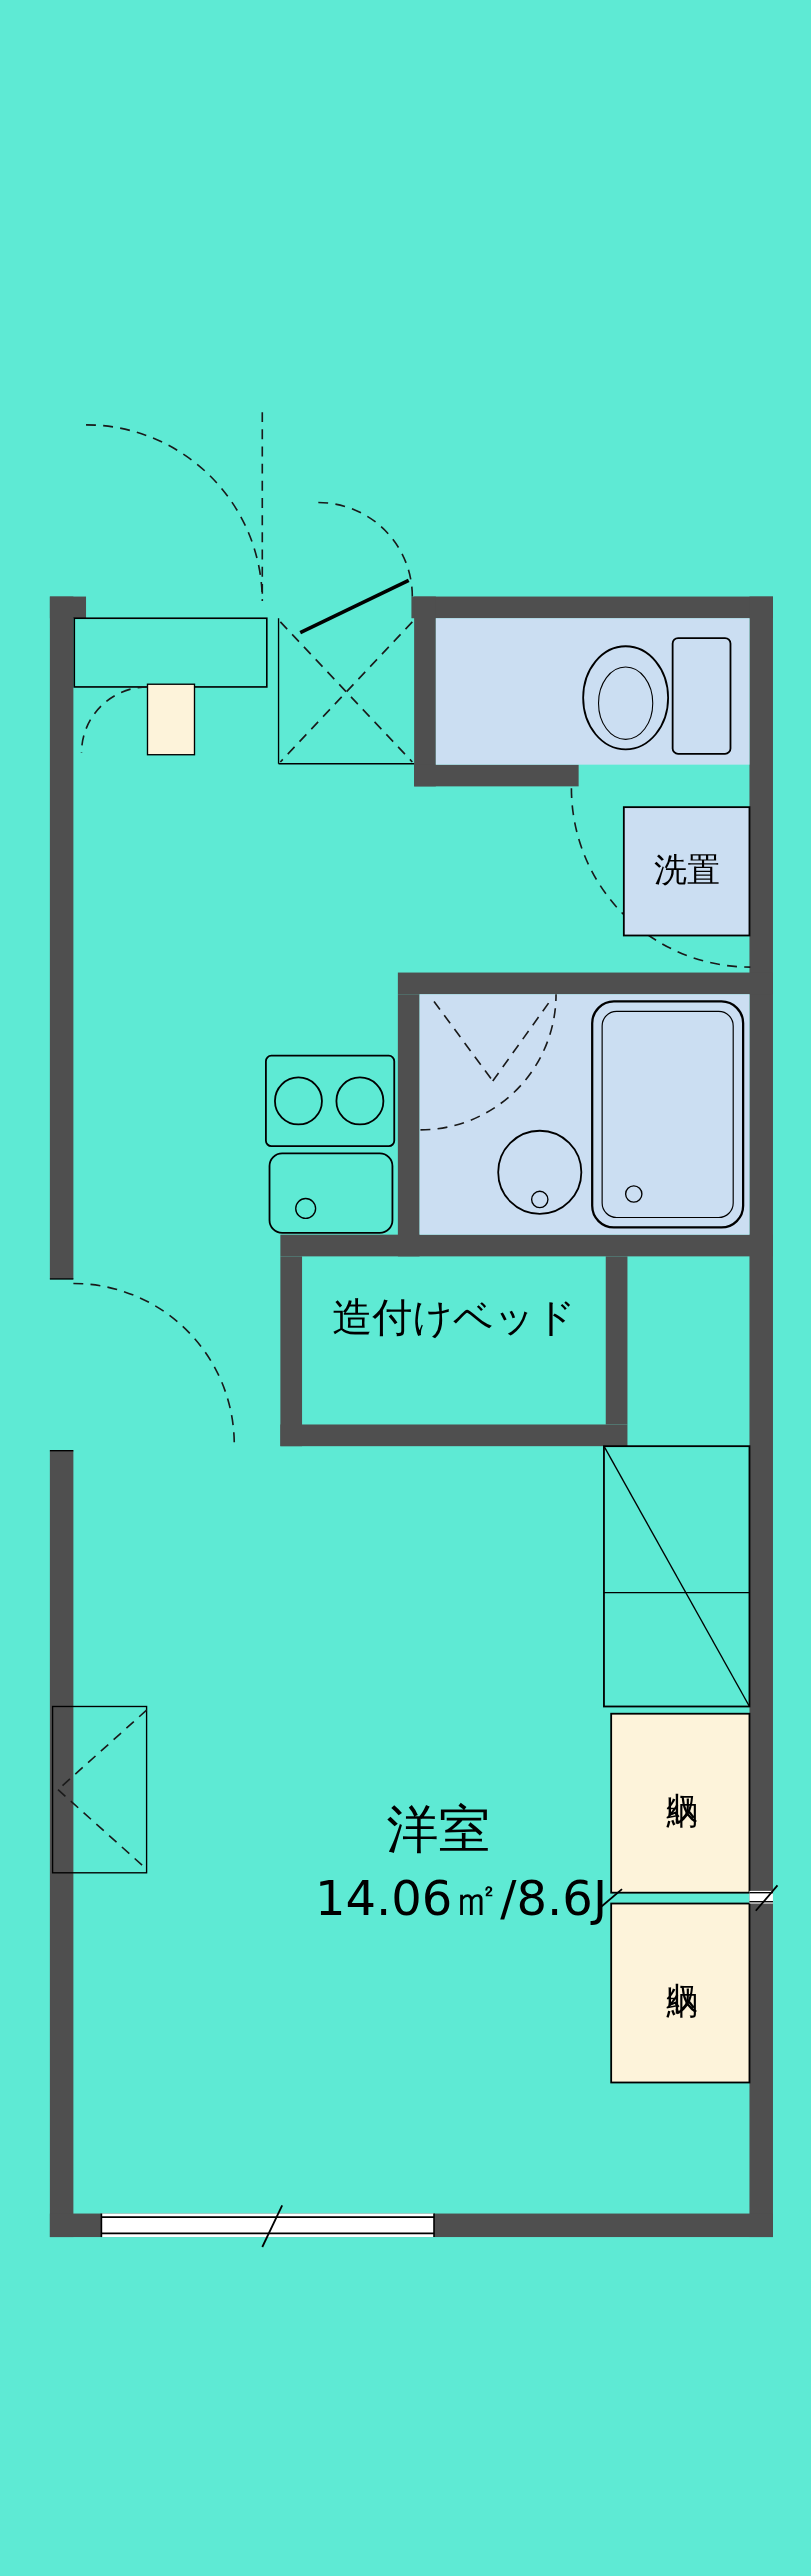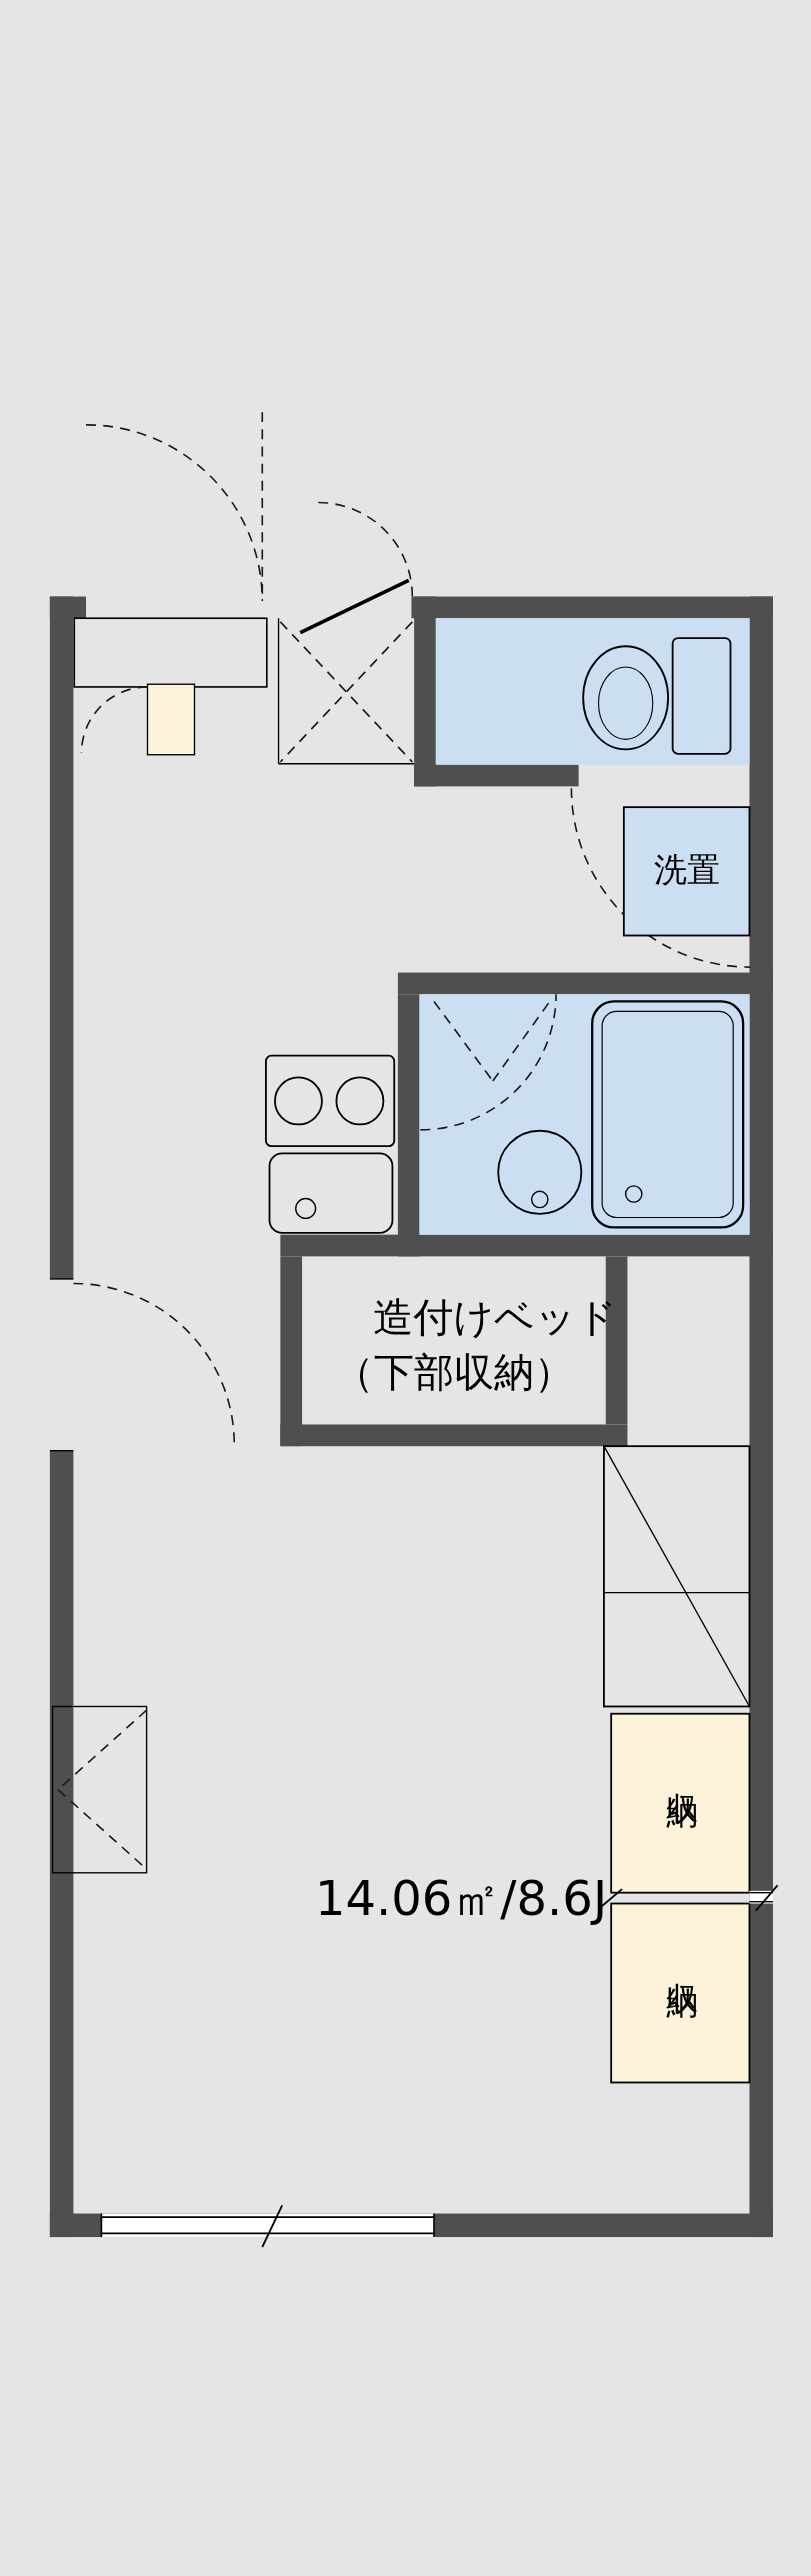--- a/index.html
+++ b/index.html
@@ -1,16 +1,16 @@
 <!DOCTYPE html>
 <html style="font-size:14.5px"><head>
 <meta charset="utf-8">
 <style>
   html,body{margin:0;padding:0;background:#ffffff;}
-  #stage{position:relative;width:812px;height:2576px;background:#e5e5e5;overflow:hidden;
+  #stage{position:relative;width:812px;height:2576px;background:#5eead4;overflow:hidden;
          font-family:"DejaVu Sans",sans-serif;}
   svg{position:absolute;left:0;top:0;}
   .lbl{position:absolute;color:#000;text-align:center;line-height:1.15;
        font-family:"DejaVu Sans",sans-serif;white-space:nowrap;}
   .vert{writing-mode:vertical-rl;text-orientation:upright;}
   .dash{fill:none;stroke:#1a1a1a;stroke-width:1.8;stroke-dasharray:11 8;}
   .ln{fill:none;stroke:#000000;}
 </style>
 </head>
 <body>
@@ -109,22 +109,22 @@
     <line x1="112" y1="2453" x2="480" y2="2453" class="ln" stroke-width="1.8"></line>
     <line x1="112" y1="2471" x2="480" y2="2471" class="ln" stroke-width="1.8"></line>
     <line x1="112" y1="2449" x2="112" y2="2475" class="ln" stroke-width="1.8"></line>
     <line x1="480" y1="2449" x2="480" y2="2475" class="ln" stroke-width="1.8"></line>
     <line x1="290" y1="2486" x2="312" y2="2440" class="ln" stroke-width="2"></line>
   </g>
 </svg>
 
 <div class="lbl" style="left:624px;top:851px;width:126px;font-size:33px;">洗置</div>
 
-<div class="lbl" style="left:302px;top:1294px;width:304px;font-size:40px;padding-left:41px;">造付けベッド</div>
-<div class="lbl" style="left:302px;top:1349px;width:304px;font-size:40px;">（下部収納）</div>
+<div class="lbl" style="left:302px;top:1294px;width:304px;font-size:40px;">造付けベッド</div>
 
+<div class="lbl" style="left:253px;top:1800px;width:371px;font-size:52px;">洋室</div>
 <div class="lbl" style="left:271px;top:1871px;width:380px;font-size:48px;">14.06㎡/8.6J</div>
 
 <div class="lbl vert" style="left:664px;top:1767px;font-size:32px;letter-spacing:5.4px;">収納</div>
 <div class="lbl vert" style="left:664px;top:1957px;font-size:32px;letter-spacing:5.4px;">収納</div>
 
 </div>
 
 
 </body></html>

